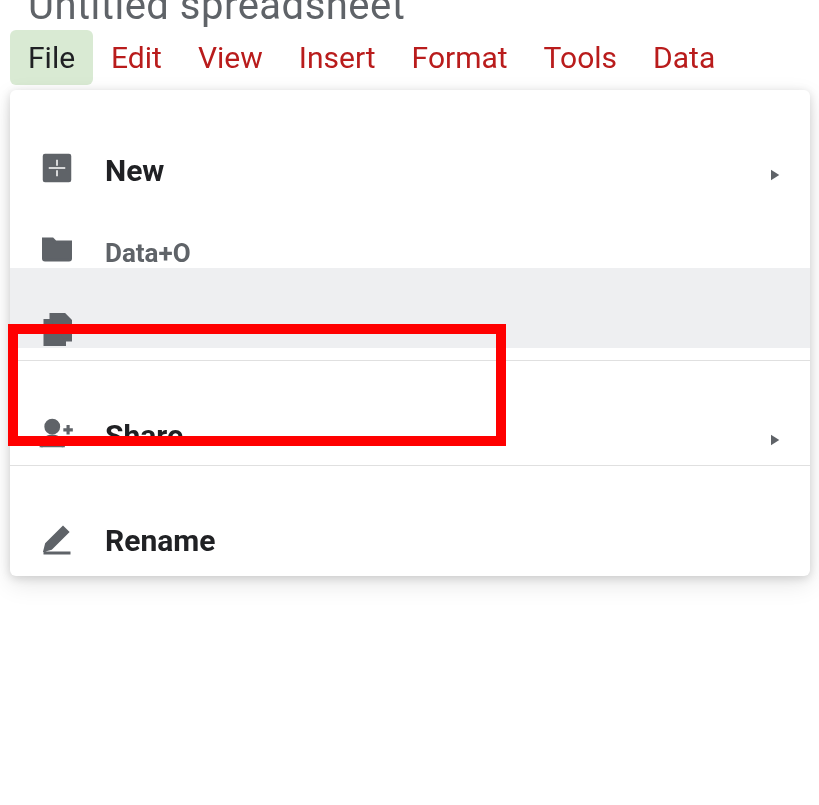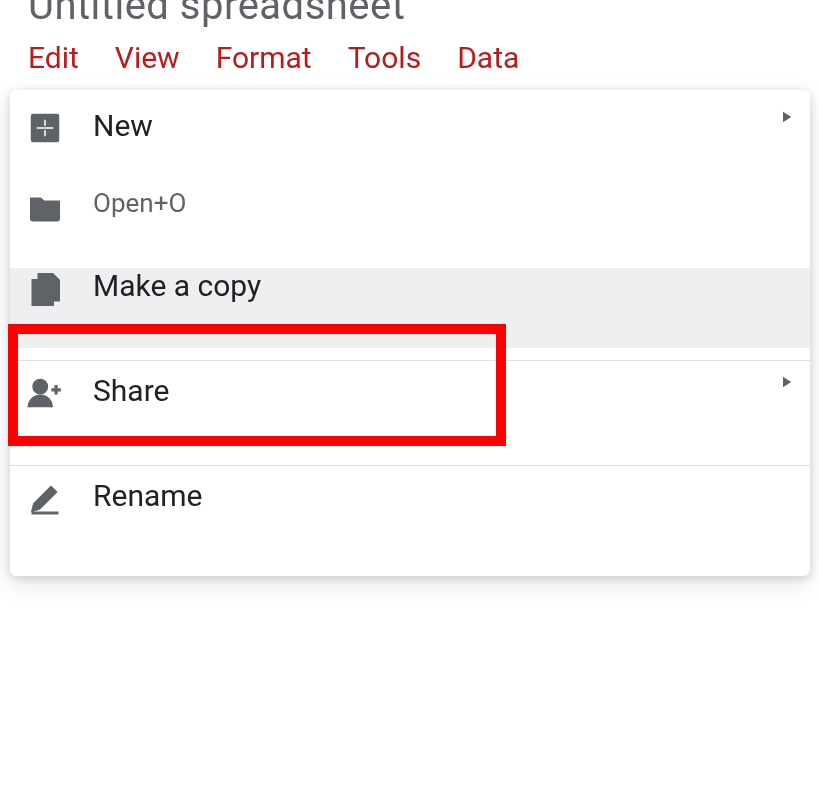--- a/index.html
+++ b/index.html
@@ -44,25 +44,26 @@
       left: 10px;
       width: 800px;
       background: #fff;
       box-shadow: 0 2px 10px rgba(0,0,0,0.15), 0 8px 24px rgba(0,0,0,0.1);
       border-radius: 6px;
       padding-top: 18px;
       padding-bottom: 18px;
     }
     .mi {
       display: flex;
-      align-items: flex-start;
+      align-items: flex-end;
       height: 80px;
-      padding: 0 15px;
+      padding: 0 27px;
       cursor: pointer;
       position: relative;
+      font-weight: bold;
     }
     .mi.hover {
       background: #eeeff1;
     }
     .mi-icon {
       width: 40px;
       height: 40px;
       margin-right: 28px;
       display: flex;
       align-items: center;
@@ -102,22 +103,24 @@
       border: 10px solid #ff0000;
       pointer-events: none;
     }
   </style>
 </head>
 <body>
 
 <div class="title-partial">Untitled spreadsheet</div>
 
 <div class="menubar">
+  <div class="menubar-item active">File</div>
   <div class="menubar-item">Edit</div>
   <div class="menubar-item">View</div>
+  <div class="menubar-item">Insert</div>
   <div class="menubar-item">Format</div>
   <div class="menubar-item">Tools</div>
   <div class="menubar-item">Data</div>
 </div>
 
 <div class="dropdown">
 
   <div class="mi">
     <span class="mi-icon">
       <svg width="36" height="36" viewBox="0 0 24 24">
@@ -133,33 +136,32 @@
         </svg>
     </span>
   </div>
 
   <div class="mi">
     <span class="mi-icon">
       <svg width="36" height="36" viewBox="0 0 24 24" fill="none" stroke-width="2">
           <path d="M3 6h6l2 2h10v11a1 1 0 0 1-1 1H4a1 1 0 0 1-1-1V6z"></path>
         </svg>
     </span>
-    <span class="mi-shortcut">Open+O</span>
+    <span class="mi-shortcut">Data+O</span>
   </div>
 
 
   <div class="mi hover">
     <span class="mi-icon">
       <svg width="36" height="36" viewBox="0 0 24 24" fill="none" stroke-width="2">
           <path d="M8 3h9l4 4v13H8V3z"></path>
           <path d="M17 3v4h4"></path>
           <path d="M8 7H4v17h13v-4"></path>
         </svg>
     </span>
-    <span class="mi-label">Make a copy</span>
   </div>
 
   <div class="divider"></div>
 
   <div class="mi">
     <span class="mi-icon">
       <svg width="38" height="38" viewBox="0 0 24 24" fill="none" stroke-width="2">
           <circle cx="9" cy="8" r="4"></circle>
           <path d="M2 21c0-4 3-7 7-7s7 3 7 7"></path>
           <path d="M19 7v6M16 10h6" stroke-width="2"></path>

